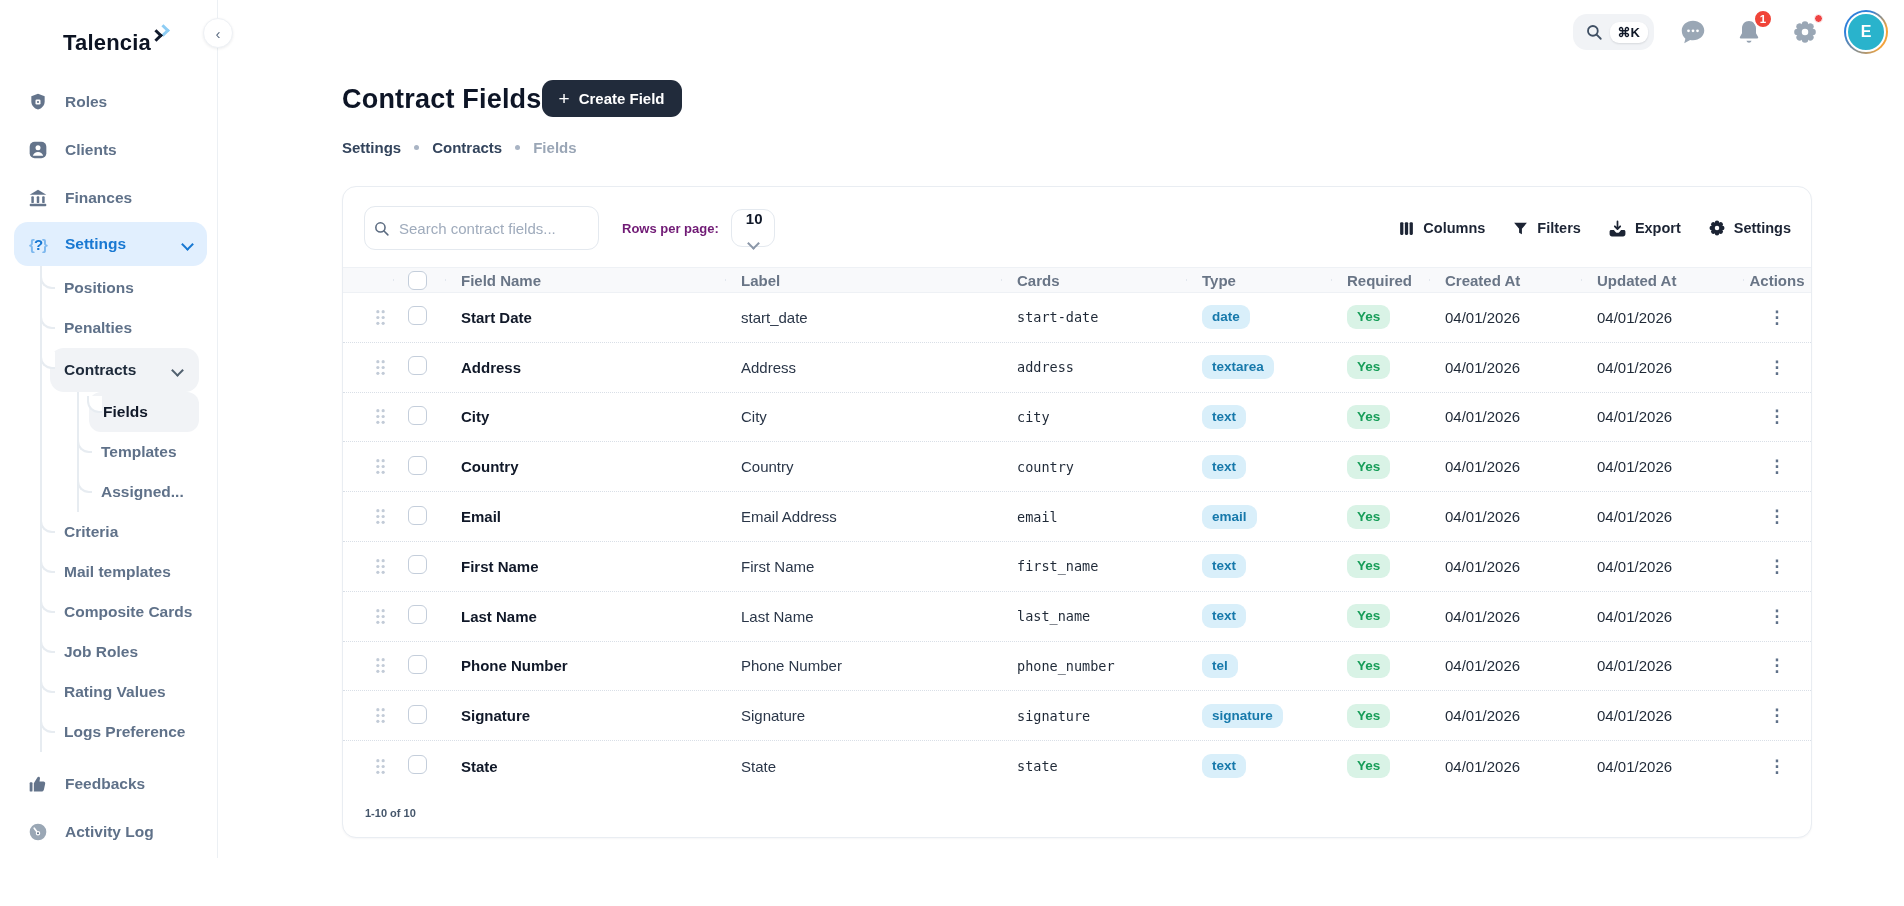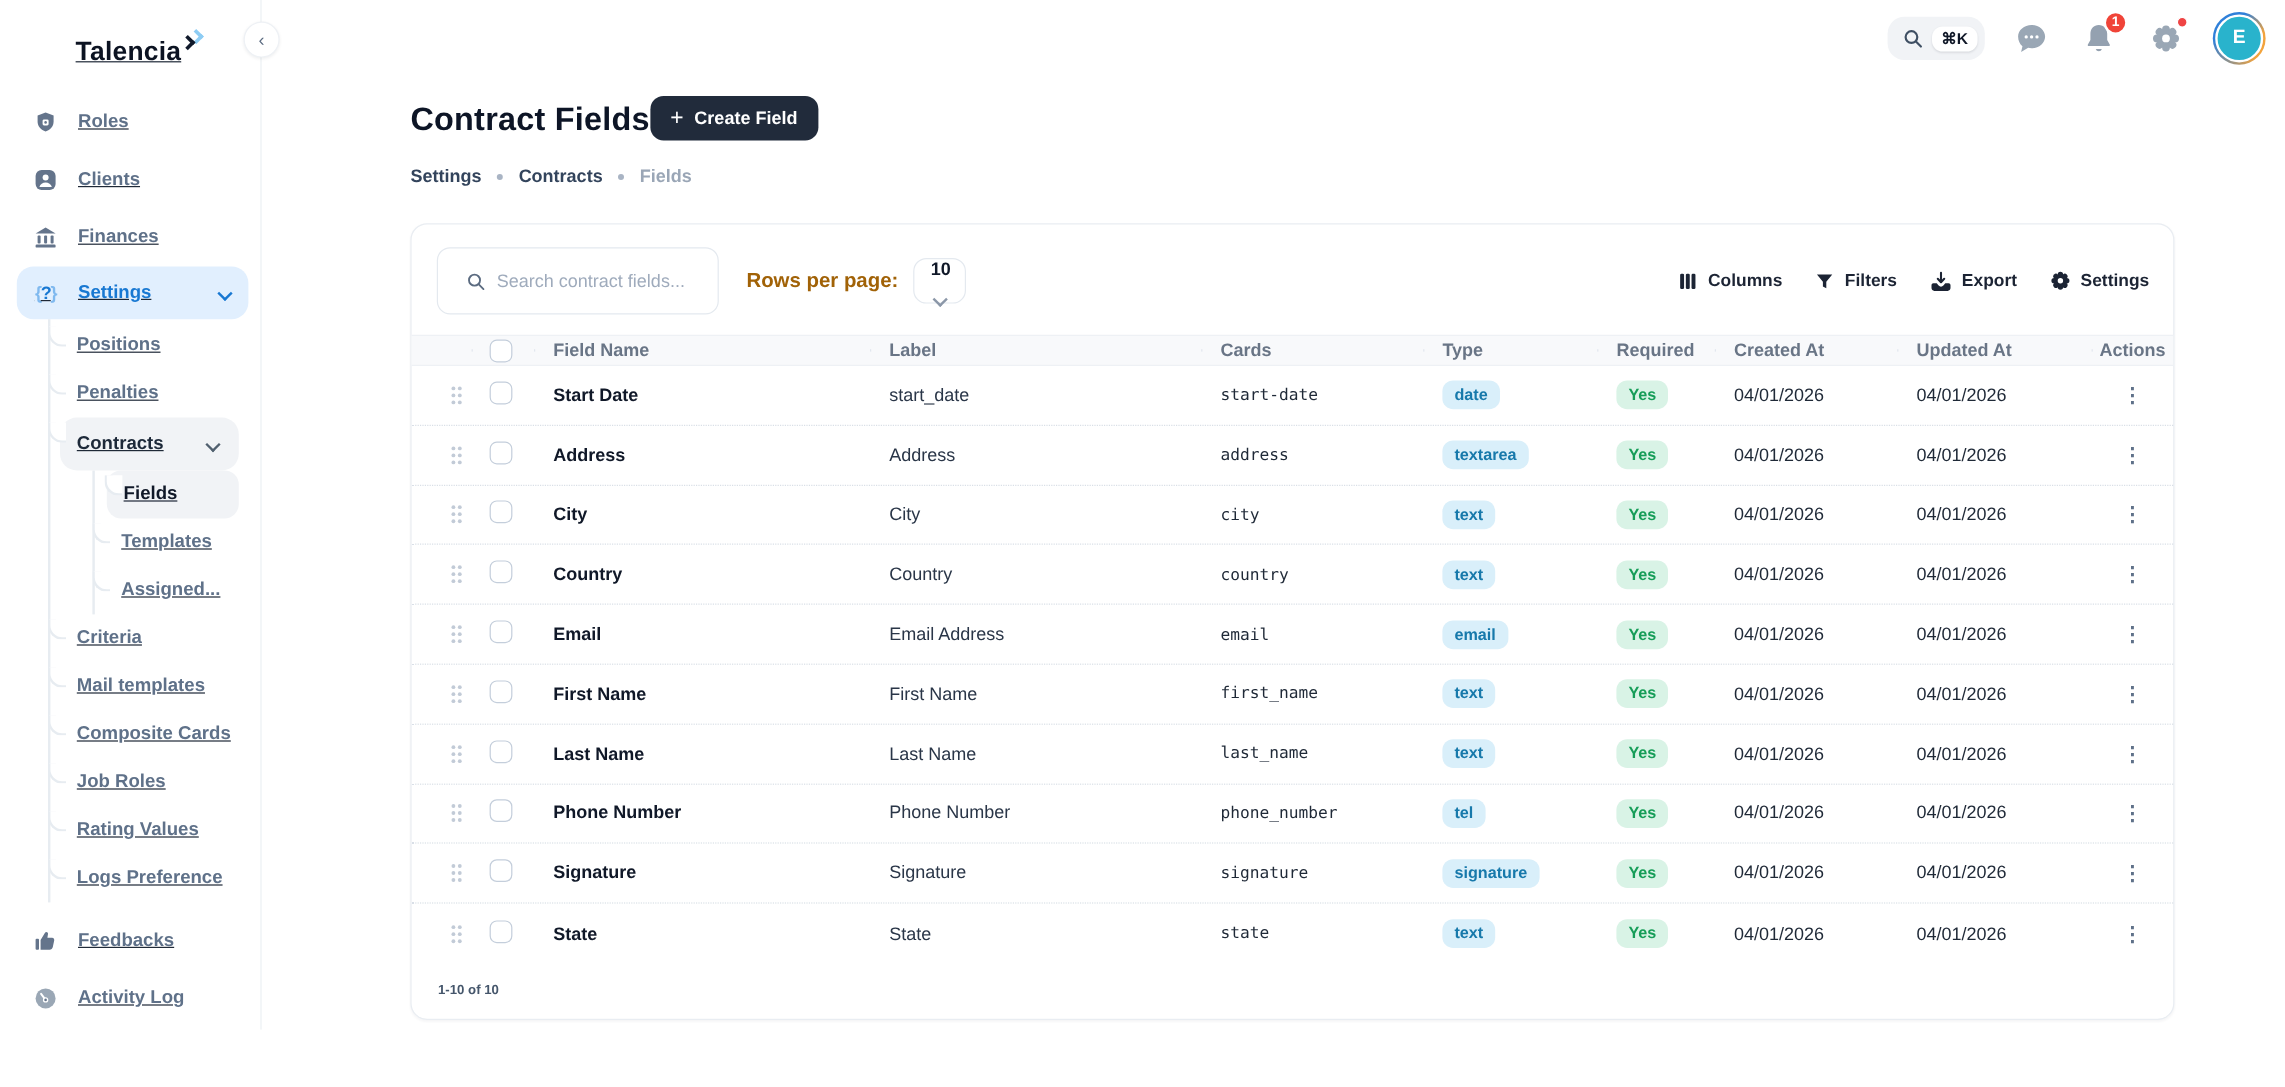--- a/index.html
+++ b/index.html
@@ -1,21 +1,21 @@
 <!DOCTYPE html>
 <html><head>
 <meta charset="utf-8">
 <style>
   * { margin:0; padding:0; box-sizing:border-box; }
   html,body { width:1904px; height:906px; overflow:hidden; background:#fff;
     font-family:"Liberation Sans", sans-serif; color:#1f2937; }
 
   
   .sidebar { position:absolute; left:0; top:0; width:218px; height:858px;
-    border-right:1px solid #ecf0f4; background:#fff; z-index:5;text-decoration:underline; }
+    border-right:1px solid #ecf0f4; background:#fff; z-index:5; }
   .collapse-btn { position:absolute; left:203px; top:18px; width:30px; height:30px;
     border-radius:50%; background:#fff; border:1px solid #eef1f5; z-index:6;
     box-shadow:0 1px 3px rgba(16,24,40,.08); display:flex; align-items:center; justify-content:center;
     color:#5b6b80; font-size:15px; cursor:pointer; }
   .logo-wrap { padding:30px 0 0 63px; position:relative; }
   .logo-text { font-size:22px; font-weight:700; color:#0c1322; letter-spacing:.2px; }
   .logo-arrows { position:absolute; left:152px; top:26px; width:20px; height:20px; }
   .logo-arrows span { position:absolute; width:9px; height:9px;
     border-top:3px solid #10192b; border-right:3px solid #10192b; transform:rotate(45deg); }
   .logo-arrows .arr-light { border-color:#8ecdf4; left:7px; top:0; }
@@ -77,26 +77,26 @@
     font-family:inherit; cursor:pointer; margin-top:-4px; }
   .btn-primary .plus { font-size:19px; font-weight:400; line-height:1; }
   .breadcrumb { display:flex; align-items:center; gap:13px; margin-top:22px; font-size:15px; font-weight:700; color:#33445c; }
   .breadcrumb .sep { width:5px; height:5px; border-radius:50%; background:#a9b4c4; }
   .breadcrumb .muted { color:#9aa6b6; font-weight:600; }
 
   
   .card { margin-top:30px; width:1470px; border:1px solid #e9edf2; border-radius:14px;
     background:#fff; box-shadow:0 1px 2px rgba(16,24,40,.04); }
   .card-toolbar { display:flex; align-items:center; padding:19px 20px 17px 21px; }
-  .search-box { display:flex; align-items:center; gap:9px; width:235px; height:56px;
-    border:1px solid #e4e9ef; border-radius:11px; padding:0 23px; }
+  .search-box { display:flex; align-items:center; gap:9px; width:235px; height:44px;
+    border:1px solid #e4e9ef; border-radius:11px; padding:0 8px; }
   .search-box input { border:none; outline:none; width:100%; font-size:15px; color:#1f2937;
     font-family:inherit; background:transparent; }
   .search-box input::placeholder { color:#9fabbc; }
-  .rpp-label { margin-left:23px; font-size:17px; color:#a16207; font-weight:600; }
+  .rpp-label { margin-left:23px; font-size:13px; color:#701a75; font-weight:600; }
   .rpp-select { margin-left:12px; display:flex; align-items:center; gap:14px; border:1px solid #e4e9ef;
     border-radius:11px; height:38px; padding:0 12px 0 14px; font-size:15px; font-weight:600;
     color:#101828; cursor:pointer;flex-direction:column; }
   .rpp-select .chev { color:#8b97a8; margin-top:-3px; }
   .toolbar-actions { margin-left:auto; display:flex; align-items:center; gap:27px; }
   .tool-btn { display:flex; align-items:center; gap:8px; font-size:14.5px; font-weight:700;
     color:#1c2434; cursor:pointer; background:none; border:none; font-family:inherit; }
 
   
   .grid-row { display:grid; grid-template-columns:50px 52px 280px 276px 185px 145px 98px 152px 162px 68px;

